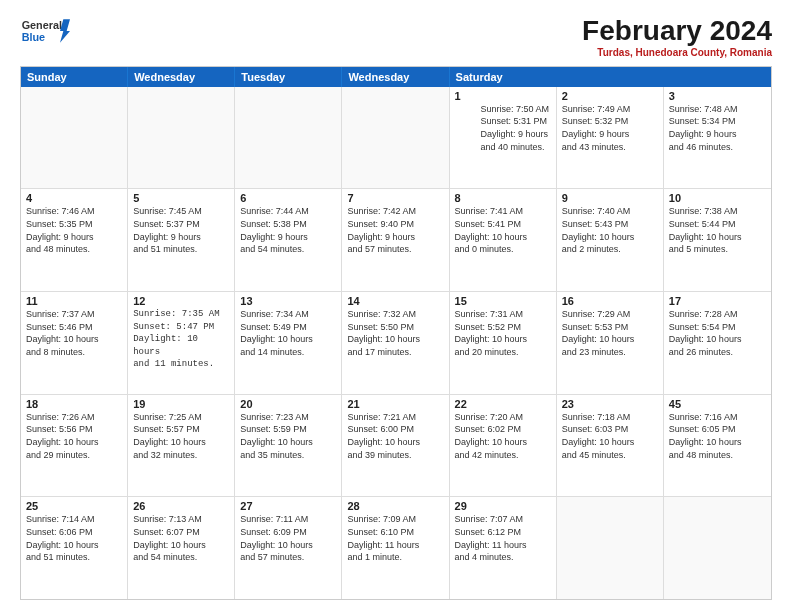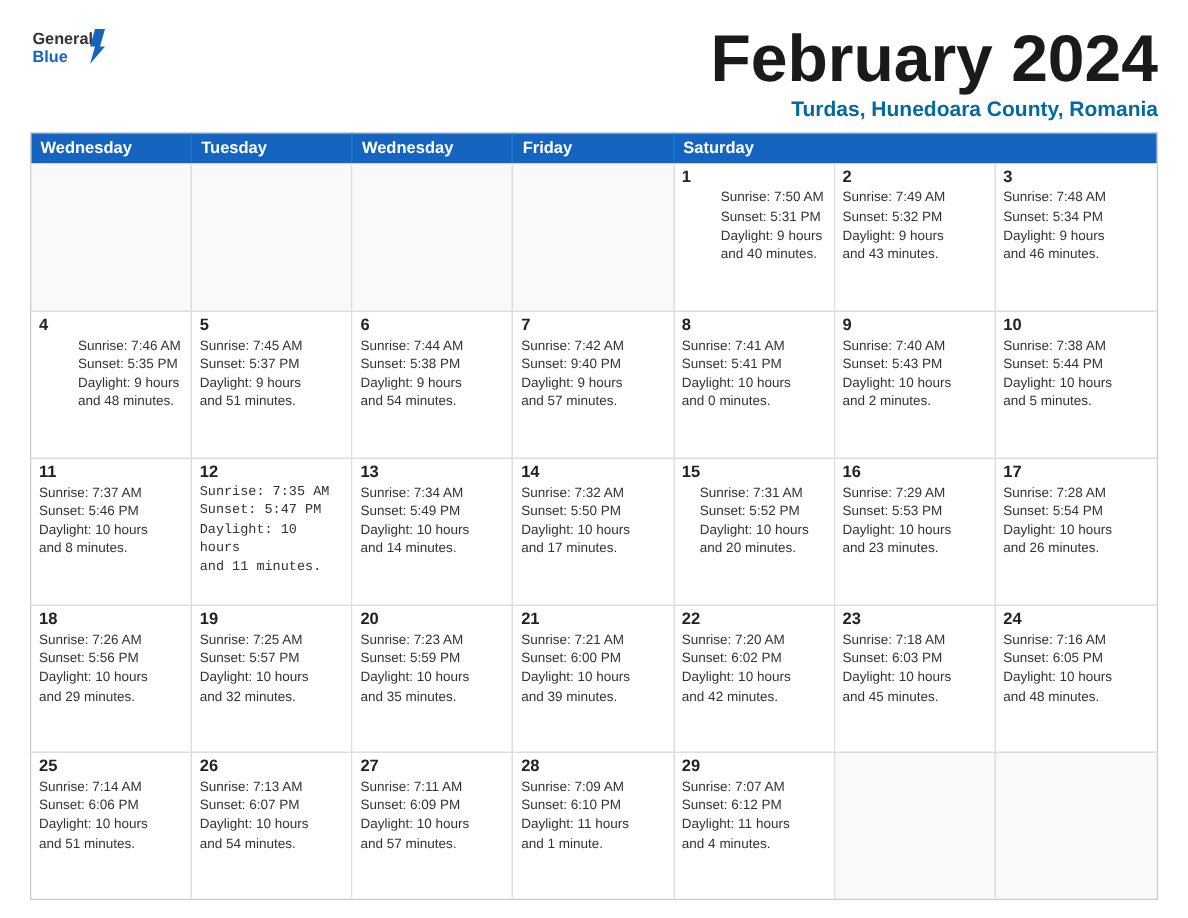--- a/index.html
+++ b/index.html
@@ -30,28 +30,28 @@
     }
     .logo-wrapper {
       display: flex;
       align-items: center;
       gap: 4px;
     }
     .title-block {
       text-align: right;
     }
     .main-title {
-      font-size: 44px;
+      font-size: 28px;
       font-weight: bold;
       color: #1a1a1a;
       line-height: 1.1;
     }
     .subtitle {
-      font-size: 14px;
-      color: #0369a1;
+      font-size: 10px;
+      color: #b91c1c;
       font-weight: bold;
     }
     .calendar {
       flex: 1;
       display: flex;
       flex-direction: column;
       border: 1px solid #ccc;
     }
     .cal-header {
       display: grid;
@@ -118,24 +118,24 @@
       </div>
     </div>
     <div class="title-block">
       <div class="main-title">February 2024</div>
       <div class="subtitle">Turdas, Hunedoara County, Romania</div>
     </div>
   </div>
 
   <div class="calendar">
     <div class="cal-header">
+    <div class="cal-header-cell">Sunday</div>
         <div class="cal-header-cell">Wednesday</div>
         <div class="cal-header-cell">Tuesday</div>
         <div class="cal-header-cell">Wednesday</div>
-        <div class="cal-header-cell">Friday</div>
         <div class="cal-header-cell">Saturday</div>
       </div>
     <div class="cal-body">
     <div class="cal-row">
           <div class="cal-cell empty"></div>
           <div class="cal-cell empty"></div>
           <div class="cal-cell empty"></div>
           <div class="cal-cell empty"></div>
           <div class="cal-cell">
             <span class="day-num">1</span>
@@ -155,21 +155,21 @@
             <span class="day-num">3</span>
             <div class="cell-text" style="white-space: pre-line;">Sunrise: 7:48 AM
 Sunset: 5:34 PM
 Daylight: 9 hours
 and 46 minutes.</div>
           </div>
         </div>
         <div class="cal-row">
           <div class="cal-cell">
             <span class="day-num">4</span>
-            <div class="cell-text" style="white-space: pre-line; margin-left: 26px;">Sunrise: 7:46 AM
+            <div class="cell-text" style="white-space: pre-line;">Sunrise: 7:46 AM
 Sunset: 5:35 PM
 Daylight: 9 hours
 and 48 minutes.</div>
           </div>
           <div class="cal-cell">
             <span class="day-num">5</span>
             <div class="cell-text" style="white-space: pre-line;">Sunrise: 7:45 AM
 Sunset: 5:37 PM
 Daylight: 9 hours
 and 51 minutes.</div>
@@ -234,21 +234,21 @@
           </div>
           <div class="cal-cell">
             <span class="day-num">14</span>
             <div class="cell-text" style="white-space: pre-line;">Sunrise: 7:32 AM
 Sunset: 5:50 PM
 Daylight: 10 hours
 and 17 minutes.</div>
           </div>
           <div class="cal-cell">
             <span class="day-num">15</span>
-            <div class="cell-text" style="white-space: pre-line; margin-left: 12px;">Sunrise: 7:31 AM
+            <div class="cell-text" style="white-space: pre-line;">Sunrise: 7:31 AM
 Sunset: 5:52 PM
 Daylight: 10 hours
 and 20 minutes.</div>
           </div>
           <div class="cal-cell">
             <span class="day-num">16</span>
             <div class="cell-text" style="white-space: pre-line;">Sunrise: 7:29 AM
 Sunset: 5:53 PM
 Daylight: 10 hours
 and 23 minutes.</div>
@@ -298,21 +298,21 @@
 and 42 minutes.</div>
           </div>
           <div class="cal-cell">
             <span class="day-num">23</span>
             <div class="cell-text" style="white-space: pre-line;">Sunrise: 7:18 AM
 Sunset: 6:03 PM
 Daylight: 10 hours
 and 45 minutes.</div>
           </div>
           <div class="cal-cell">
-            <span class="day-num">24</span>
+            <span class="day-num">45</span>
             <div class="cell-text" style="white-space: pre-line;">Sunrise: 7:16 AM
 Sunset: 6:05 PM
 Daylight: 10 hours
 and 48 minutes.</div>
           </div>
         </div>
         <div class="cal-row">
           <div class="cal-cell">
             <span class="day-num">25</span>
             <div class="cell-text" style="white-space: pre-line;">Sunrise: 7:14 AM

